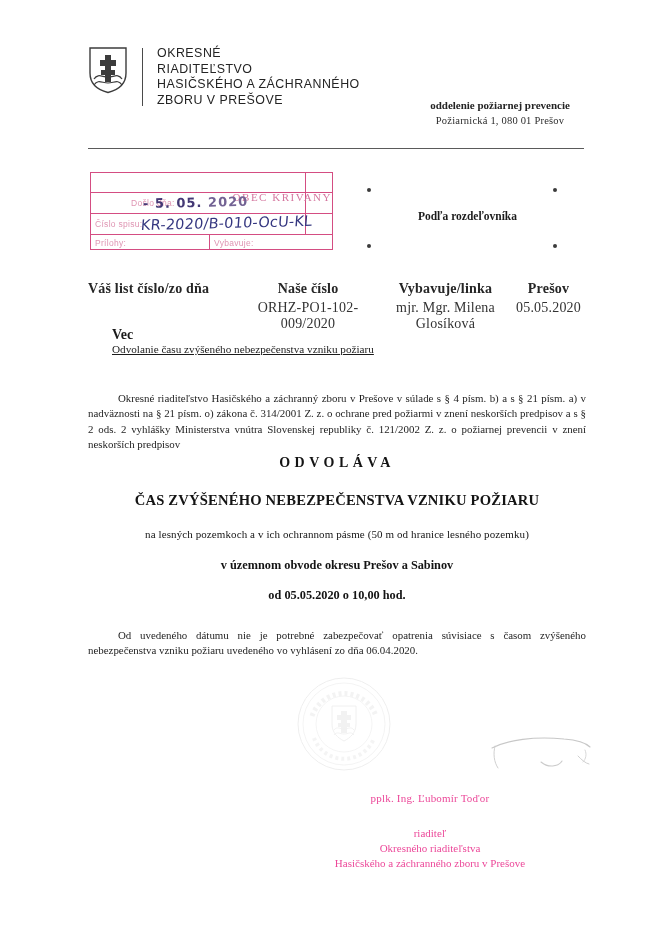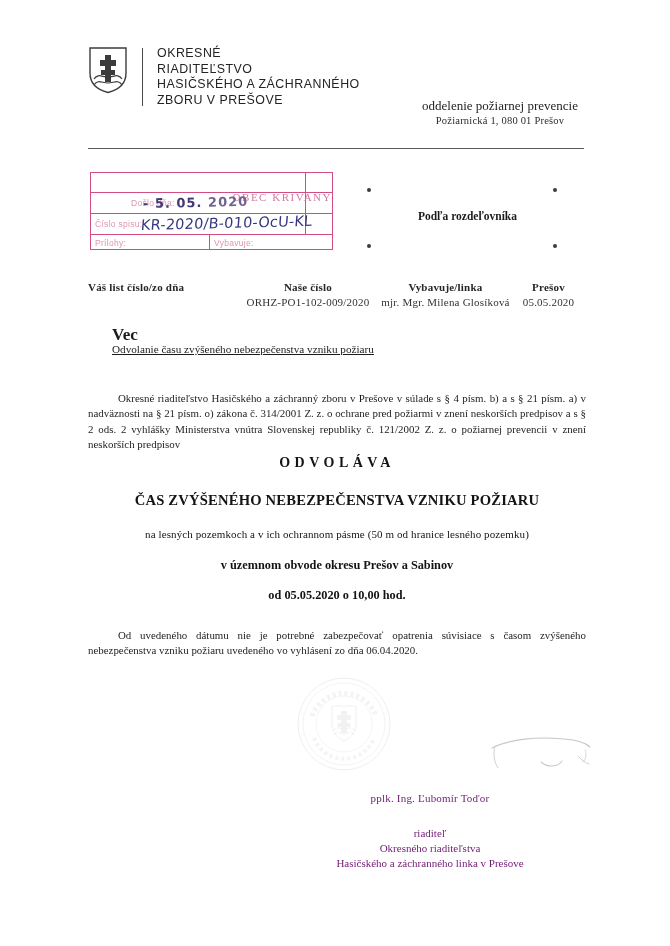--- a/index.html
+++ b/index.html
@@ -53,22 +53,22 @@
 
   .dept-block {
     position: absolute;
     left: 400px;
     top: 98px;
     width: 200px;
     text-align: center;
     line-height: 15px;
   }
   .dept-title {
-    font-size: 13px;
-    font-weight: normal;
+    font-size: 11px;
+    font-weight: bold;
     color: #242424;
   }
   .dept-addr {
     font-size: 10.5px;
     color: #2b2b2b;
     letter-spacing: 0.2px;
   }
 
   .head-rule {
     position: absolute;
@@ -179,21 +179,21 @@
     color: #1b1b1b;
   }
 
   
   .refrow {
     position: absolute;
     left: 88px;
     top: 281px;
     width: 496px;
     display: flex;
-    font-size: 11px;
+    font-size: 14px;
     color: #262626;
   }
   .refcol { text-align: center; }
   .refcol.c1 { width: 150px; text-align: left; }
   .refcol.c2 { width: 140px; }
   .refcol.c3 { width: 135px; text-align: center; }
   .refcol.c4 { width: 71px;  }
   .ref-h {
     font-weight: bold;
     letter-spacing: 0.2px;
@@ -206,21 +206,21 @@
     color: #333;
   }
 
   
   .subject {
     position: absolute;
     left: 112px;
     top: 328px;
   }
   .subject-label {
-    font-size: 17px;
+    font-size: 14px;
     font-weight: bold;
     color: #1b1b1b;
     line-height: 14px;
   }
   .subject-text {
     font-size: 11.2px;
     text-decoration: underline;
     color: #1b1b1b;
     line-height: 15px;
     white-space: nowrap;
@@ -295,21 +295,21 @@
   }
   .signature-mark svg { display: block; }
 
   
   .sigblock {
     position: absolute;
     left: 280px;
     top: 792px;
     width: 300px;
     text-align: center;
-    color: #701a75;
+    color: #ec4899;
   }
   .sig-name {
     font-size: 11px;
     letter-spacing: 0.2px;
   }
   .sig-role {
     margin-top: 22px;
     font-size: 11px;
     line-height: 15px;
   }
@@ -435,17 +435,17 @@
       <path d="M92 30 C96 34 99 37 103 38" fill="none" stroke="#a8a8a8" stroke-width="1" stroke-linecap="round"></path>
       <path d="M99 24 C101 28 100 33 97 36" fill="none" stroke="#b0b0b0" stroke-width="0.9" stroke-linecap="round"></path>
     </svg>
   </div>
 
   <div class="sigblock">
     <div class="sig-name">pplk. Ing.  Ľubomír Toďor</div>
     <div class="sig-role">
       <div>riaditeľ</div>
       <div>Okresného riaditeľstva</div>
-      <div>Hasičského a záchranného linka v Prešove</div>
+      <div>Hasičského a záchranného zboru v Prešove</div>
     </div>
   </div>
 
 </div>
 
 </body></html>

